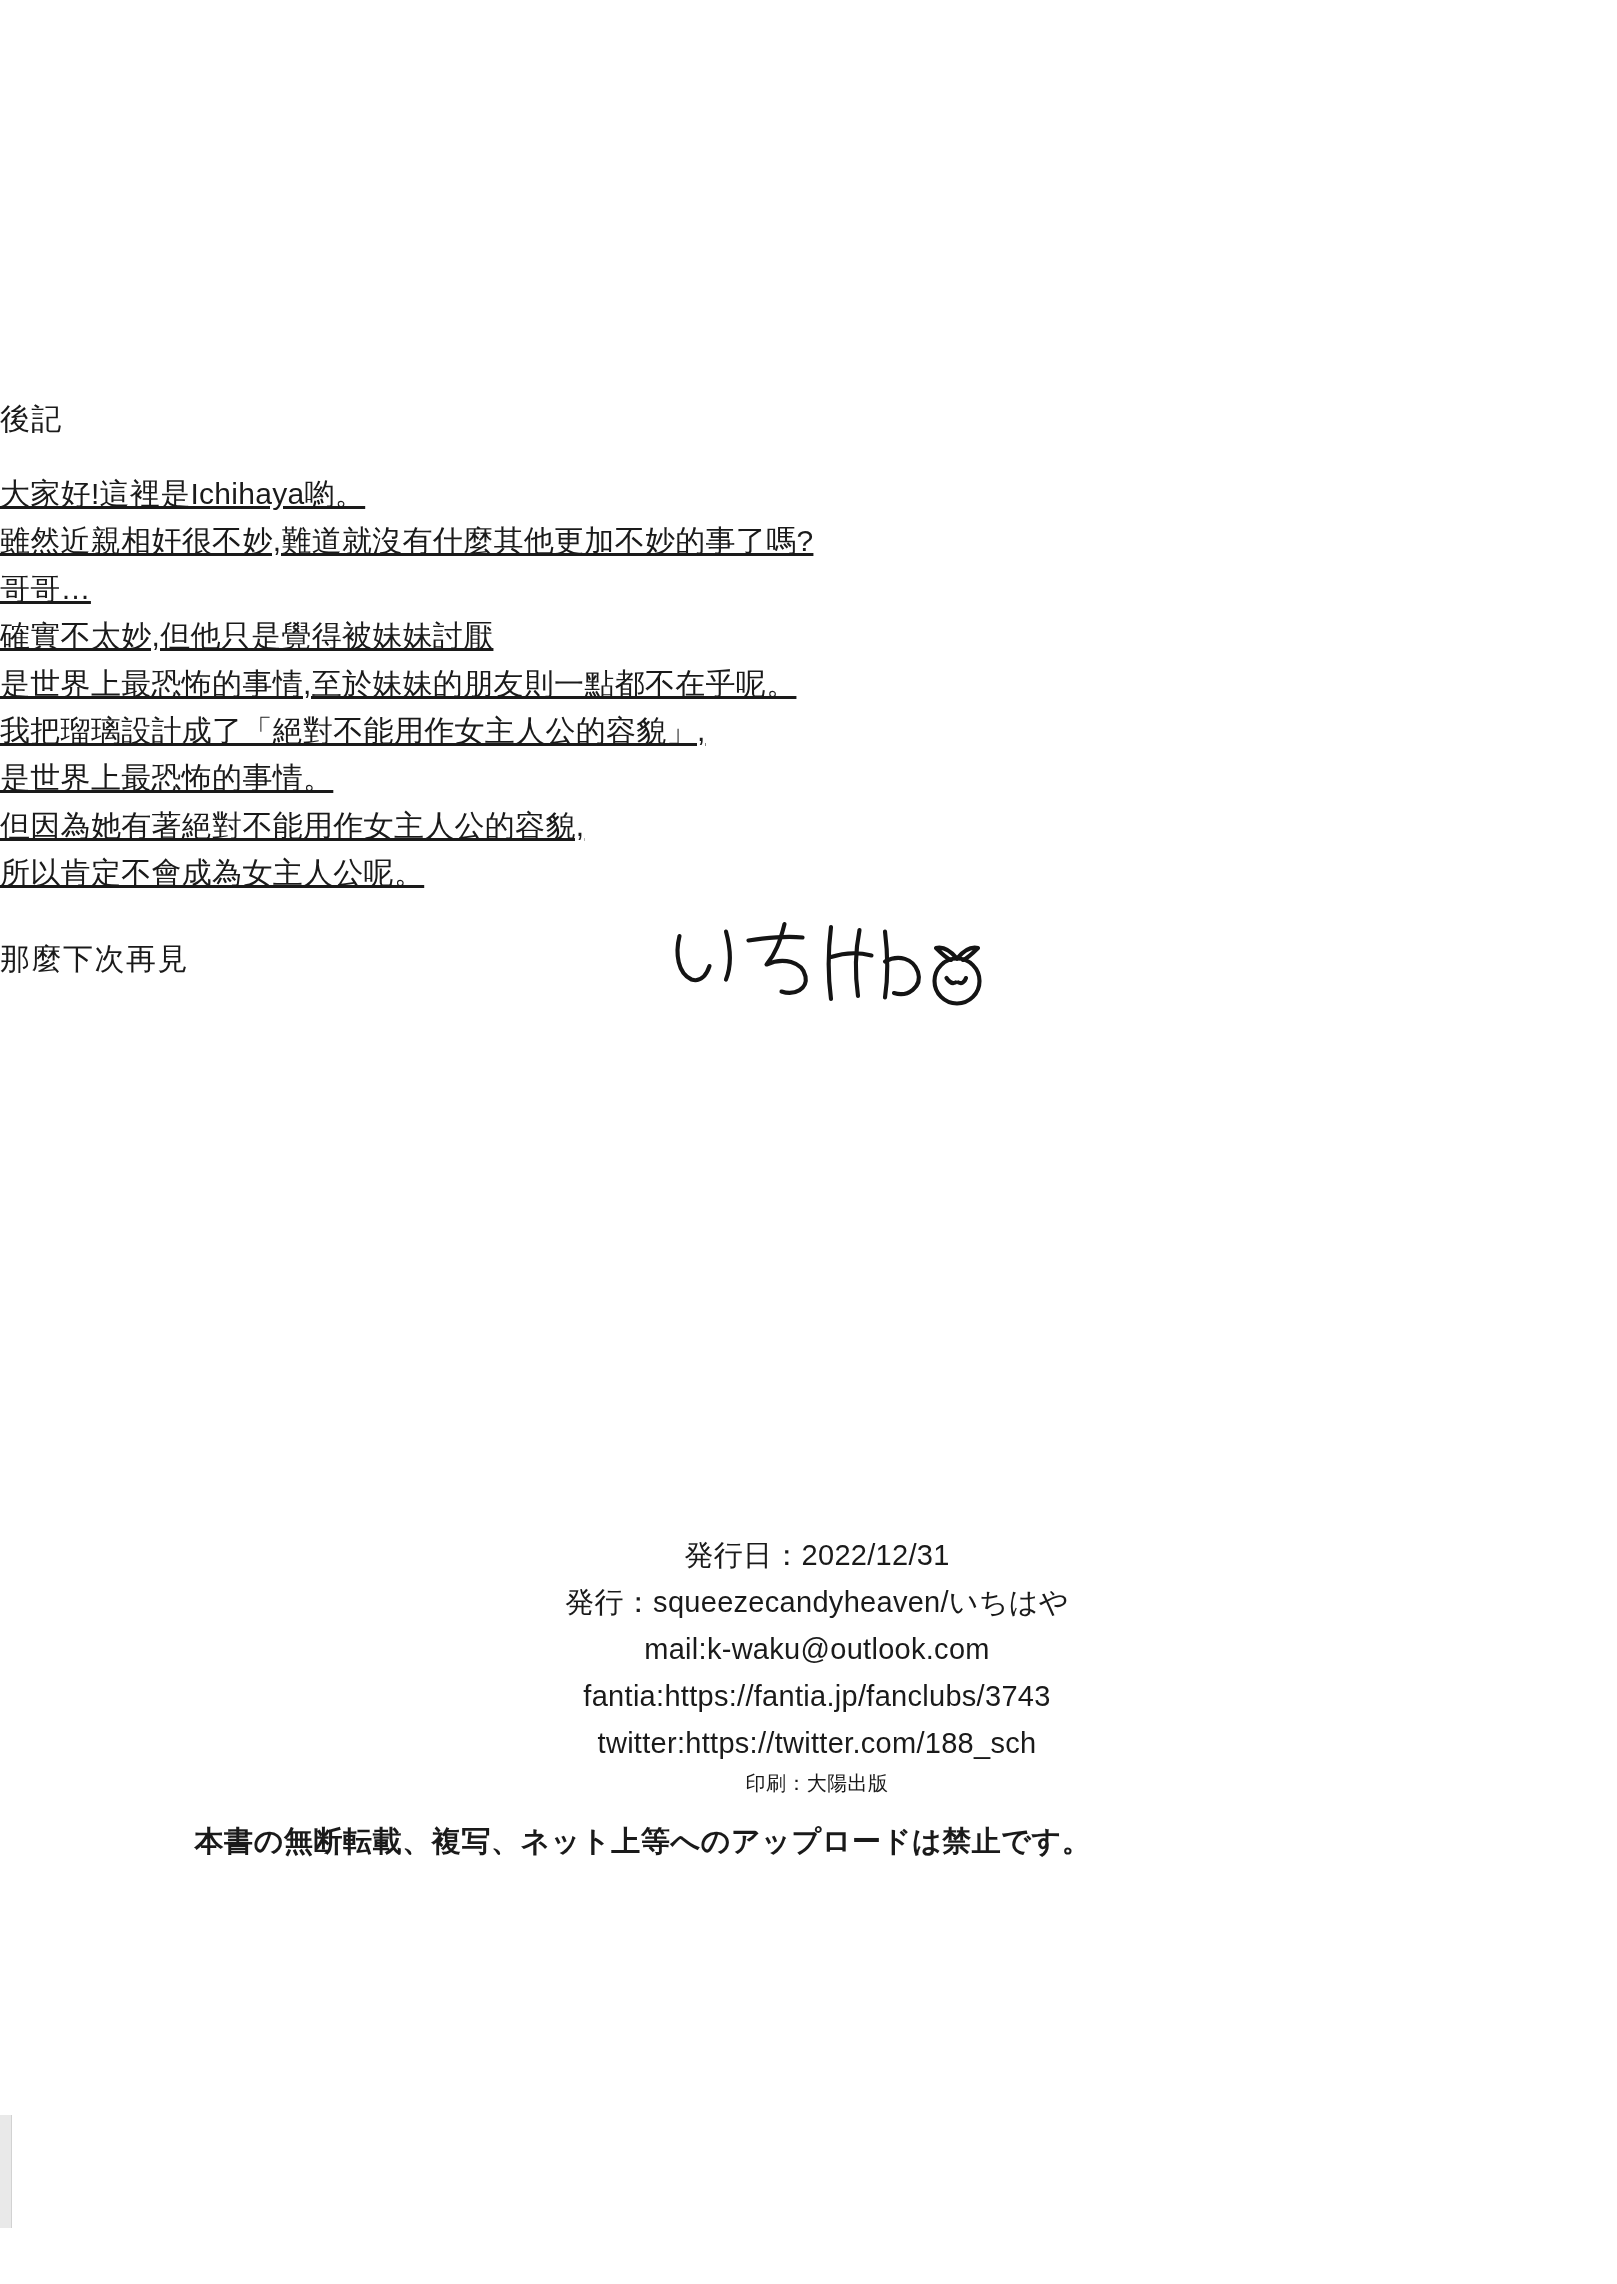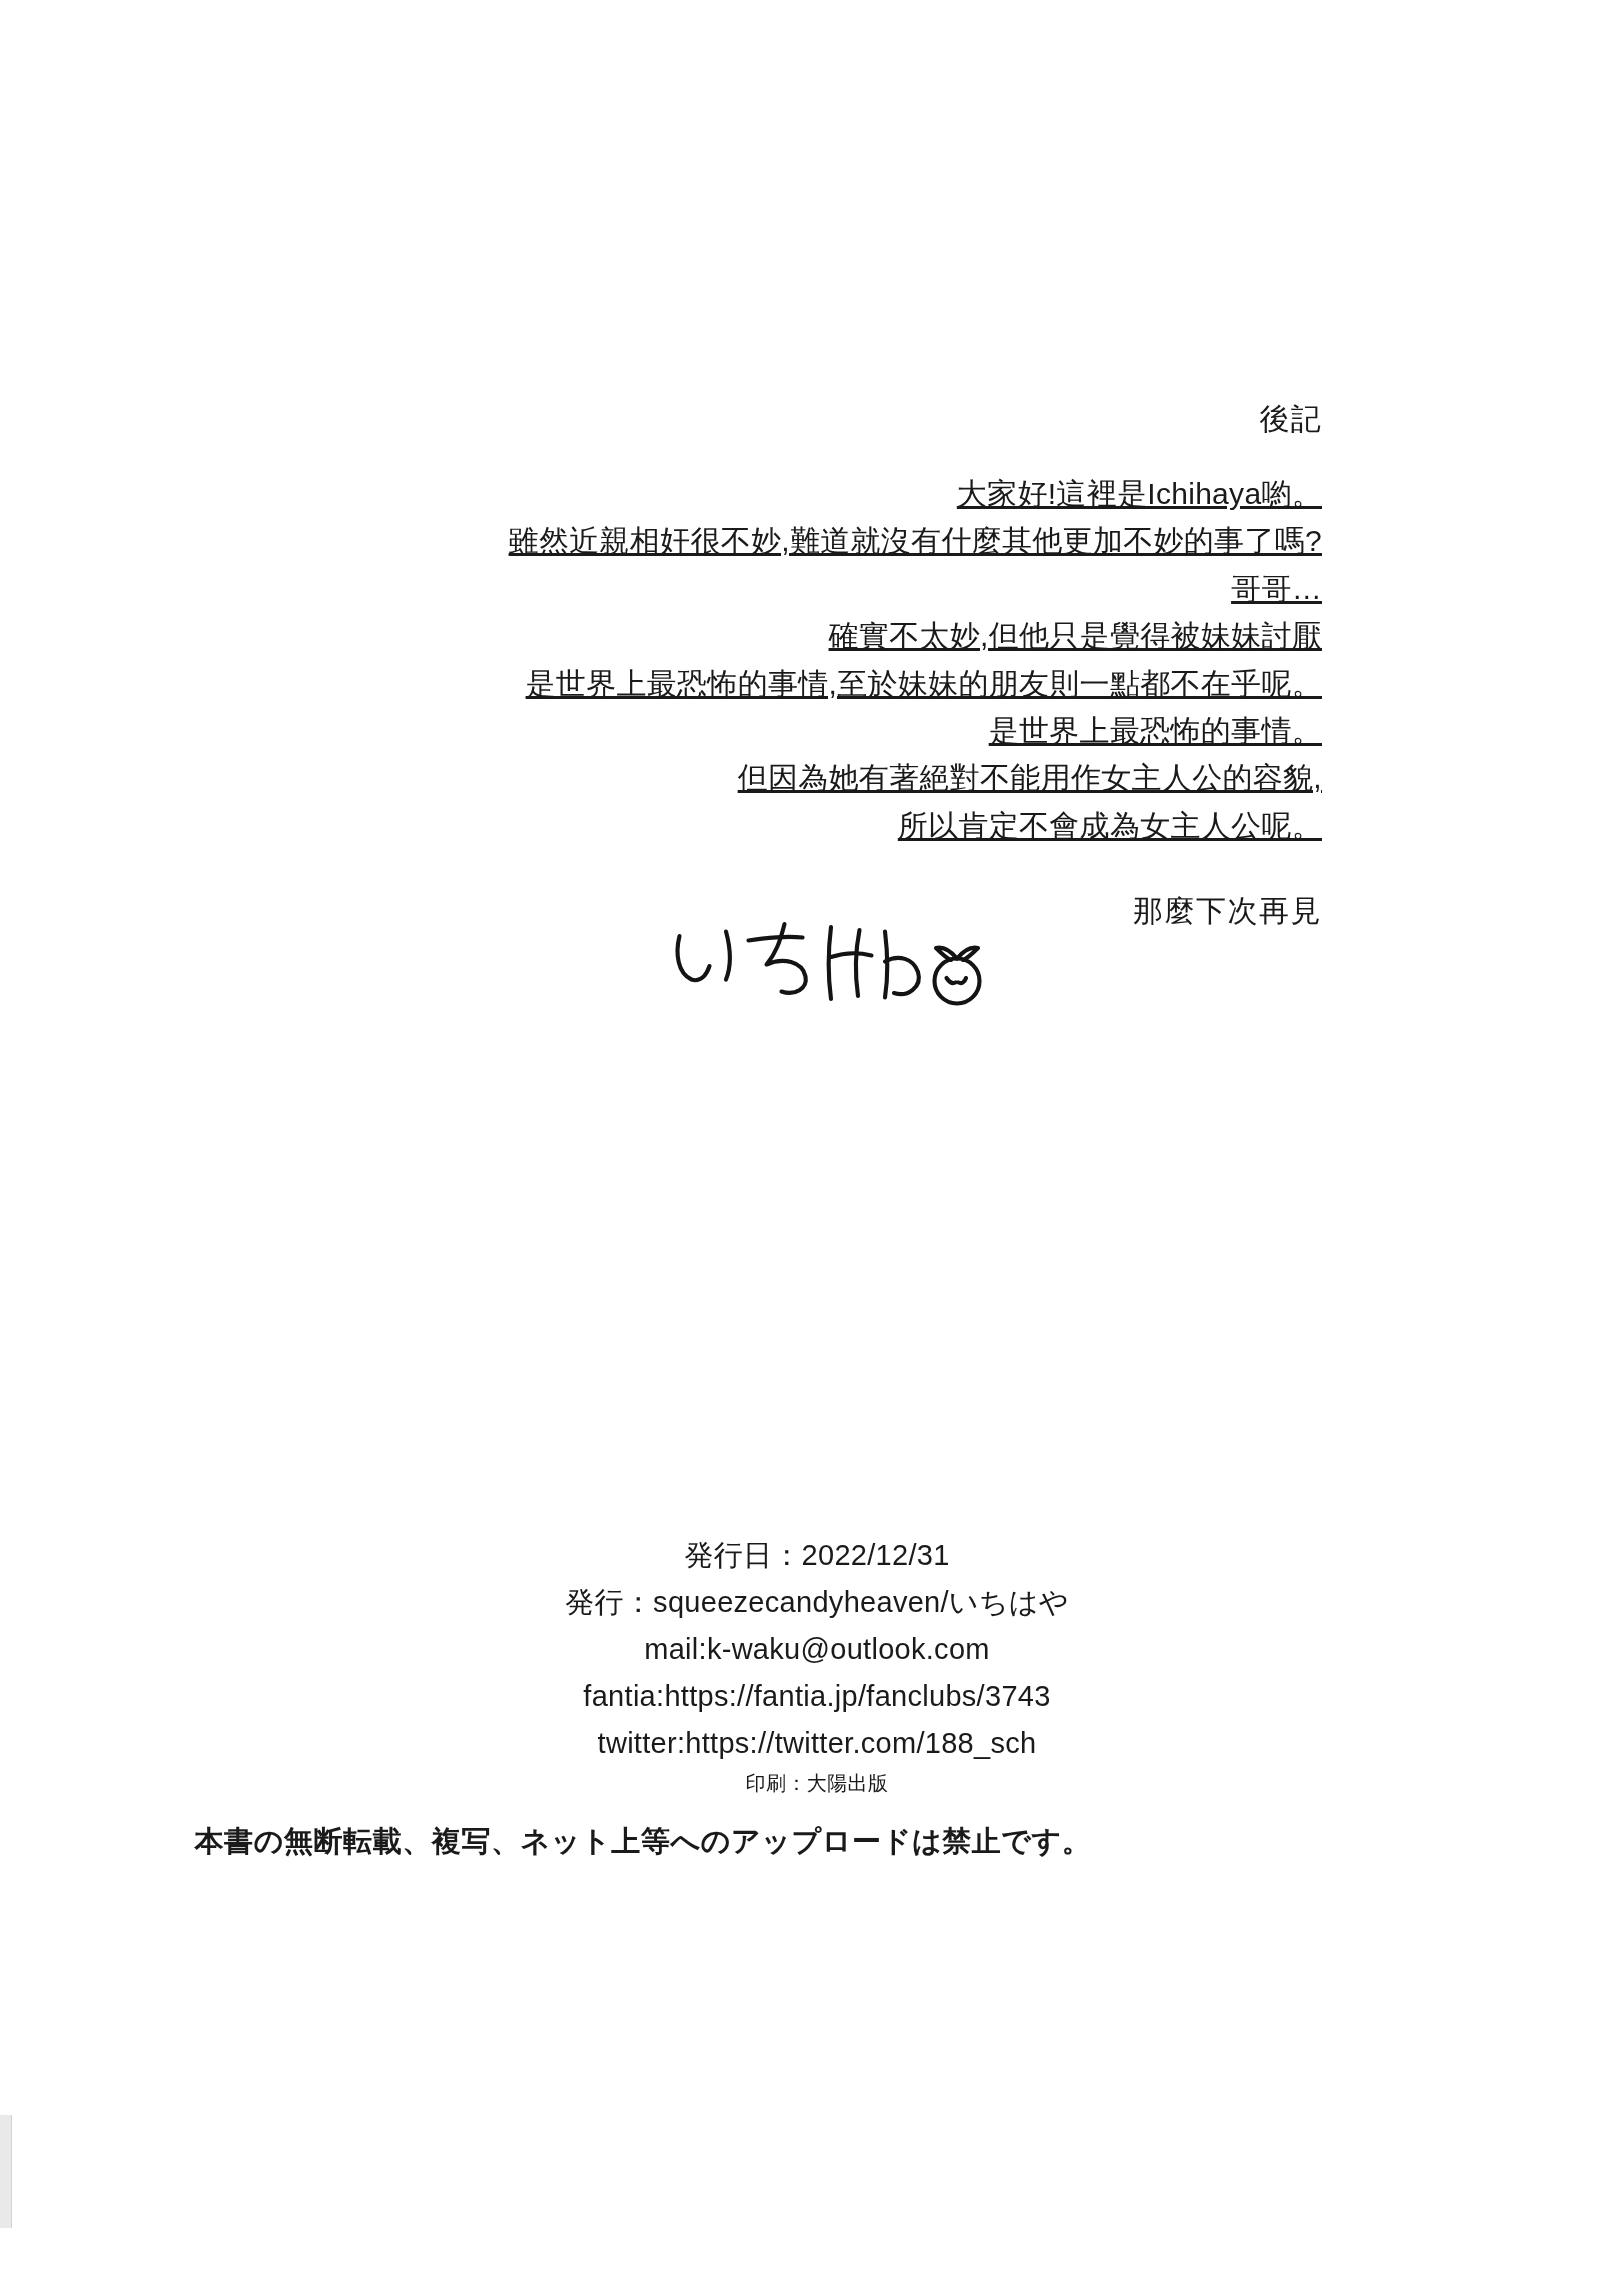--- a/index.html
+++ b/index.html
@@ -25,21 +25,21 @@
     height: 113px;
     background: #e9e9e9;
     border-right: 1.5px solid #d2d2d2;
   }
 
   .afterword {
     position: absolute;
     left: 0;
     top: 399px;
     width: 1322px;
-    text-align: right;
+    text-align: left;
   }
   .afterword-heading {
     font-size: 30px;
     line-height: 1.3;
     letter-spacing: 0.04em;
     margin-bottom: 32px;
   }
   .afterword-body {
     font-size: 30px;
     line-height: 1.58;
@@ -103,20 +103,21 @@
 <div class="edge-mark"></div>
 
 <section class="afterword">
   <div class="afterword-heading">後記</div>
   <div class="afterword-body">
     <div>大家好!這裡是Ichihaya喲。</div>
     <div>雖然近親相奸很不妙,難道就沒有什麼其他更加不妙的事了嗎?</div>
     <div>哥哥…</div>
     <div>確實不太妙,但他只是覺得被妹妹討厭</div>
     <div>是世界上最恐怖的事情,至於妹妹的朋友則一點都不在乎呢。</div>
+    <div>我把瑠璃設計成了「絕對不能用作女主人公的容貌」,</div>
     <div>是世界上最恐怖的事情。</div>
     <div>但因為她有著絕對不能用作女主人公的容貌,</div>
     <div>所以肯定不會成為女主人公呢。</div>
   </div>
   <div class="afterword-signoff">那麼下次再見</div>
 </section>
 
 <div class="signature" title="いちはや">
   <svg viewBox="0 0 480 140" width="361" height="105" aria-hidden="true">
     <g fill="none" stroke="#141414" stroke-width="5.5" stroke-linecap="round" stroke-linejoin="round">

